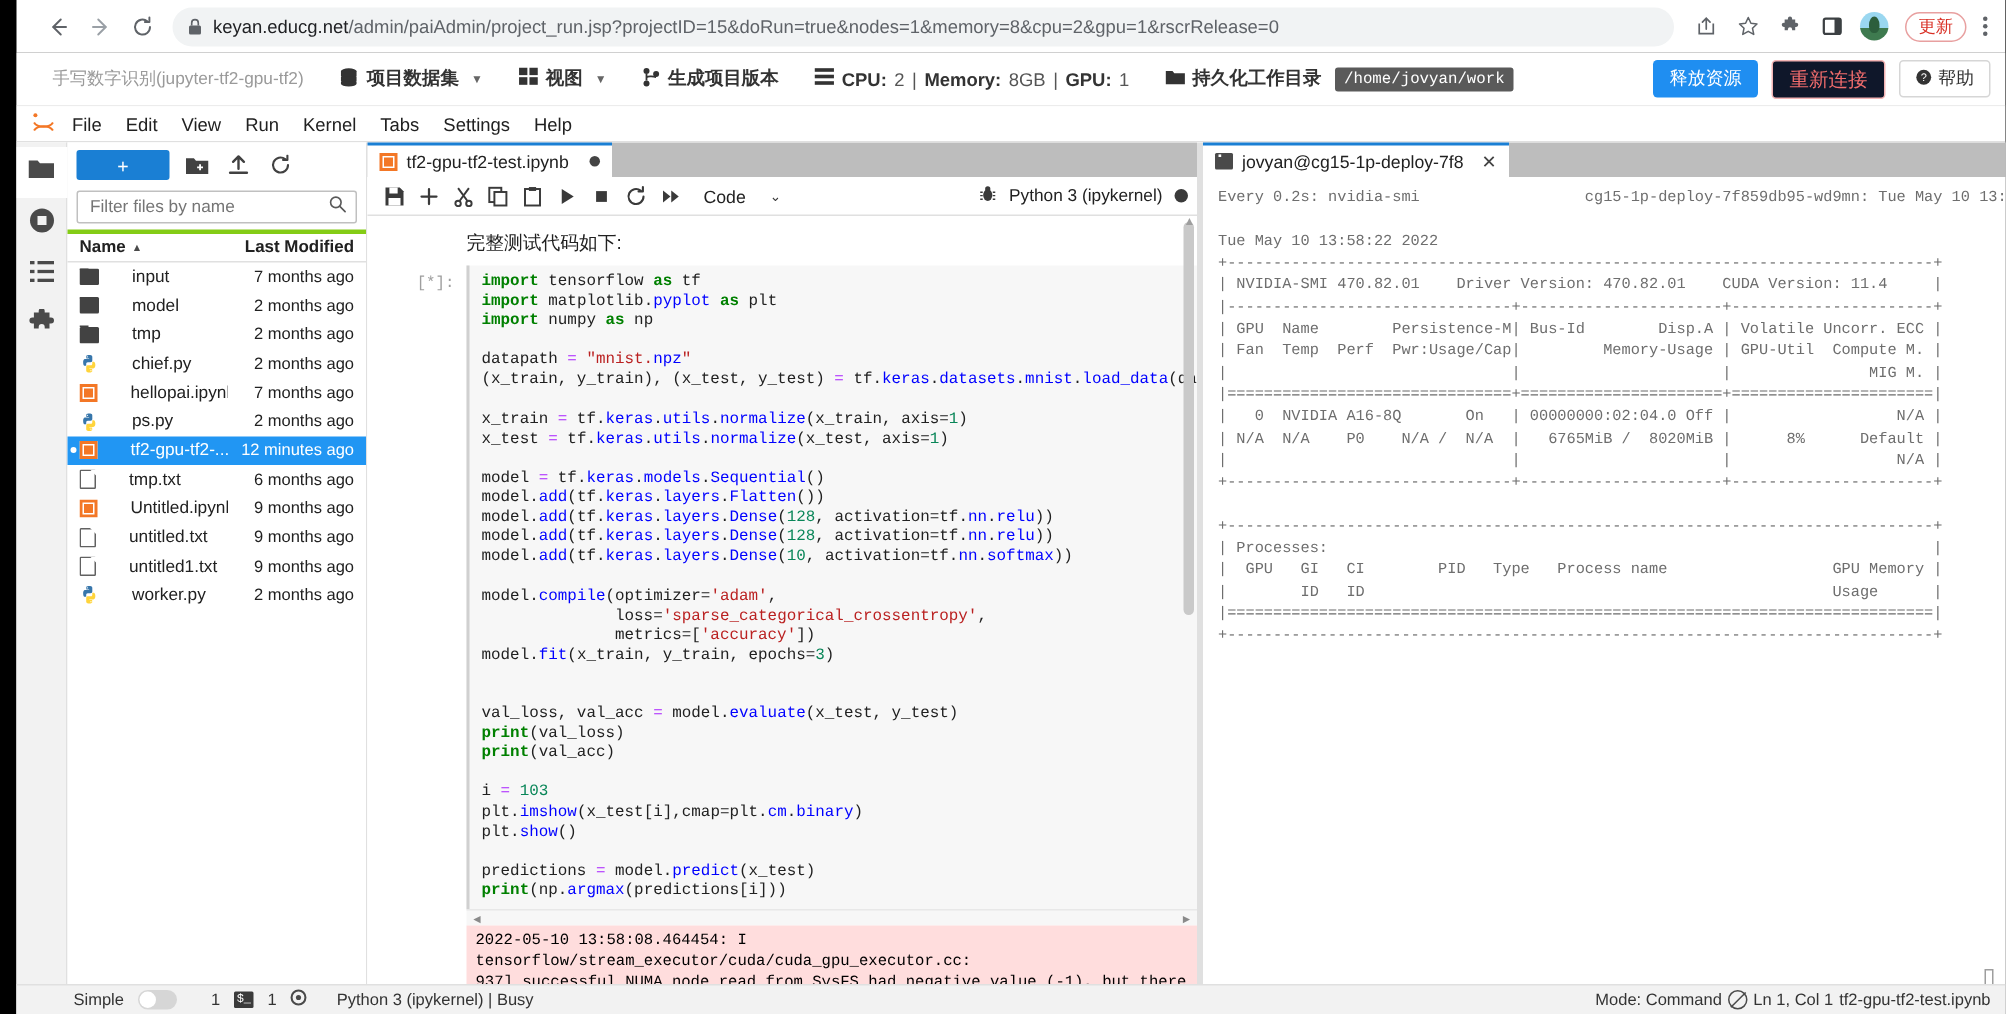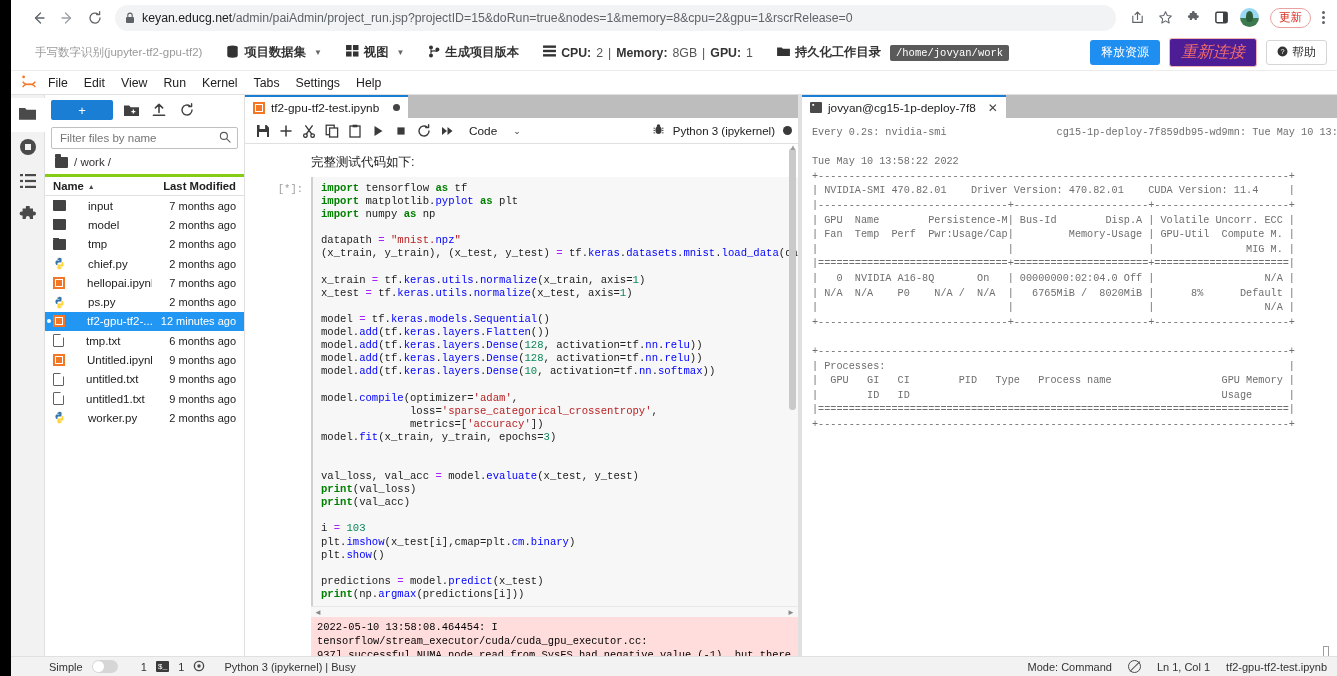--- a/index.html
+++ b/index.html
@@ -74,22 +74,22 @@
     background: #5a5a5a; color: #fff; font-size: 10.5px; padding: 2px 6px;
     border-radius: 2px; margin-left: 4px; font-family: "Liberation Mono", monospace;
     font-weight: normal;
   }
   .plat-right { margin-left: auto; display: flex; align-items: center; gap: 9px; }
   .btn-blue {
     background: #1f8ef1; color: #fff; font-size: 12px; padding: 4px 11px; border-radius: 3px;
     border: none; white-space: nowrap;
   }
   .btn-red-out {
-    background: #4c1d95; color: #f06c6c; font-size: 16px; padding: 3px 11px; border-radius: 3px;
-    border: 1px solid #f3b4b4; white-space: nowrap; font-style: italic;
+    background: #0f172a; color: #f06c6c; font-size: 13px; padding: 3px 11px; border-radius: 3px;
+    border: 1px solid #f3b4b4; white-space: nowrap;
   }
   .btn-gray-out {
     background: #fff; color: #333; font-size: 12px; padding: 3px 10px; border-radius: 3px;
     border: 1px solid #d6d6d6; white-space: nowrap; display: flex; align-items: center; gap: 4px;
   }
 
   
   .jl { position: relative; height: 605px; background: #fff; }
   .jl-menubar {
     height: 24px; display: flex; align-items: center; border-bottom: 1px solid #e0e0e0;
@@ -238,21 +238,21 @@
     width: 26px; height: 13px; border-radius: 7px; background: #d6d6d6; position: relative;
   }
   .toggle::after {
     content: ""; position: absolute; left: 1px; top: 1px; width: 11px; height: 11px;
     border-radius: 50%; background: #fff;
   }
   .term-badge {
     background: #3a3a3a; color: #fff; font-family: "Liberation Mono", monospace;
     font-size: 8px; padding: 1px 2px; border-radius: 1px;
   }
-  .sb-right { margin-left: auto; display: flex; align-items: center; gap: 16px; padding-left: 36px; }
+  .sb-right { margin-left: auto; display: flex; align-items: center; gap: 4px; padding-left: 36px; }
   .nostop { width: 13px; height: 13px; border: 1.4px solid #4a4a4a; border-radius: 50%; position: relative; }
   .nostop::after {
     content: ""; position: absolute; left: -1px; top: 4.5px; width: 14px; height: 1.4px;
     background: #4a4a4a; transform: rotate(-45deg);
   }
 </style>
 </head>
 <body>
 
 <div class="screen">
@@ -492,24 +492,20 @@
           <div class="fb-filter">
             <input placeholder="Filter files by name" style="">
             <span>
               <svg width="12" height="12" viewBox="0 0 13 13">
                   <circle cx="5.3" cy="5.3" r="3.8" fill="none" stroke="#5a5a5a" stroke-width="1.2"></circle>
                   <path d="M8.2 8.2 L12 12" stroke="#5a5a5a" stroke-width="1.2" stroke-linecap="round"></path>
                 </svg>
             </span>
           </div>
 
-          <div class="fb-breadcrumb">
-            <span class="ico-folder"></span>
-            <span>/ work /</span>
-          </div>
 
           <div class="fb-head">
             <div class="c1">
               <span>Name</span>
               <span style="font-size:7px;color:#4a4a4a;">▲</span>
             </div>
             <div class="c2">Last Modified</div>
           </div>
 
           <div id="file-list">

